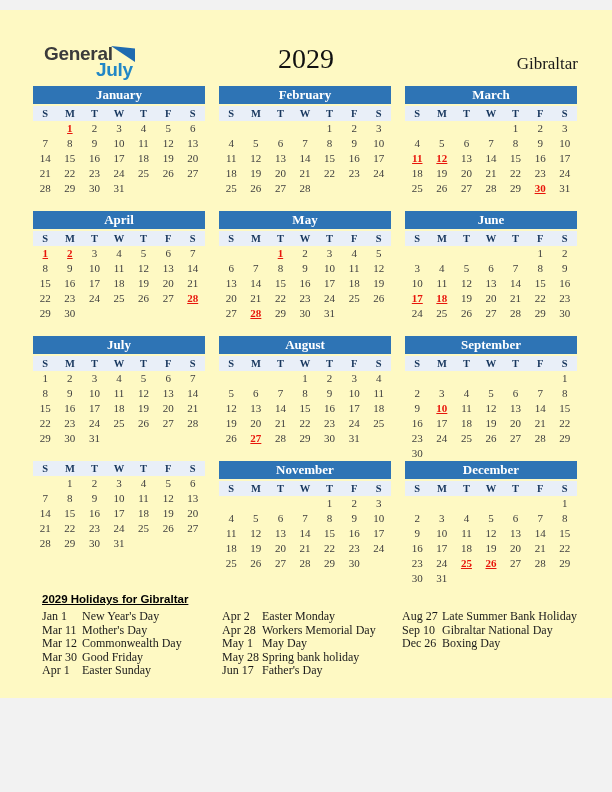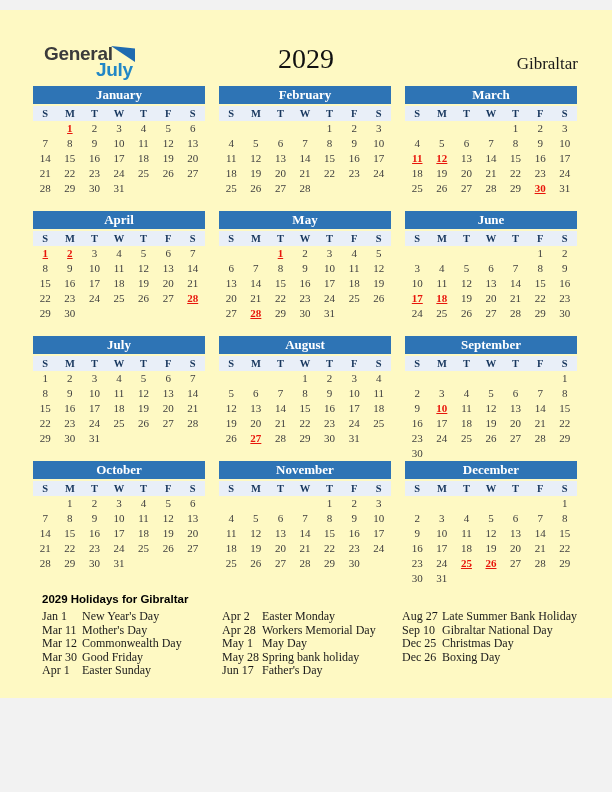--- a/index.html
+++ b/index.html
@@ -55,21 +55,21 @@
     color:var(--day-text);
   }
   .day.holiday{
     color:var(--holiday);font-weight:bold;
     text-decoration:underline;text-decoration-color:var(--holiday);
   }
   
   .holidays{position:absolute;left:0;top:583px;width:612px;color:#1a1a1a;}
   .holidays-title{
     margin-left:42px;font-family:"Liberation Sans", sans-serif;
-    font-size:11.5px;font-weight:bold;color:#000000;
+    font-size:11.5px;font-weight:bold;color:#000000;text-decoration:underline;
   }
   .holiday-cols{position:relative;margin-top:5px;height:70px;}
   .hcol{position:absolute;top:0;}
   .hcol.c0{left:42px;}
   .hcol.c1{left:222px;}
   .hcol.c2{left:402px;}
   .hitem{display:flex;line-height:13.5px;font-size:12px;}
   .hdate{width:40px;flex:0 0 40px;}
   .hname{white-space:nowrap;}
 </style>
@@ -514,21 +514,20 @@
           <span class="day">25</span>
           <span class="day">26</span>
           <span class="day">27</span>
           <span class="day">28</span>
           <span class="day">29</span>
           <span class="day">30</span>
         </div>
   </div>
 
   <div class="month">
-    <div class="month-title">October</div>
     <div class="weekdays">
           <span class="wd">S</span>
           <span class="wd">M</span>
           <span class="wd">T</span>
           <span class="wd">W</span>
           <span class="wd">T</span>
           <span class="wd">F</span>
           <span class="wd">S</span>
         </div>
     <div class="days">
@@ -719,24 +718,20 @@
       <div class="hcol c2">
           <div class="hitem">
             <span class="hdate">Aug 27</span>
             <span class="hname">Late Summer Bank Holiday</span>
           </div>
           <div class="hitem">
             <span class="hdate">Sep 10</span>
             <span class="hname">Gibraltar National Day</span>
           </div>
           <div class="hitem">
-            <span class="hdate">Dec 25</span>
-            <span class="hname">Christmas Day</span>
-          </div>
-          <div class="hitem">
             <span class="hdate">Dec 26</span>
             <span class="hname">Boxing Day</span>
           </div>
         </div>
     </div>
   </div>
 
 </div>
 
 </body></html>

